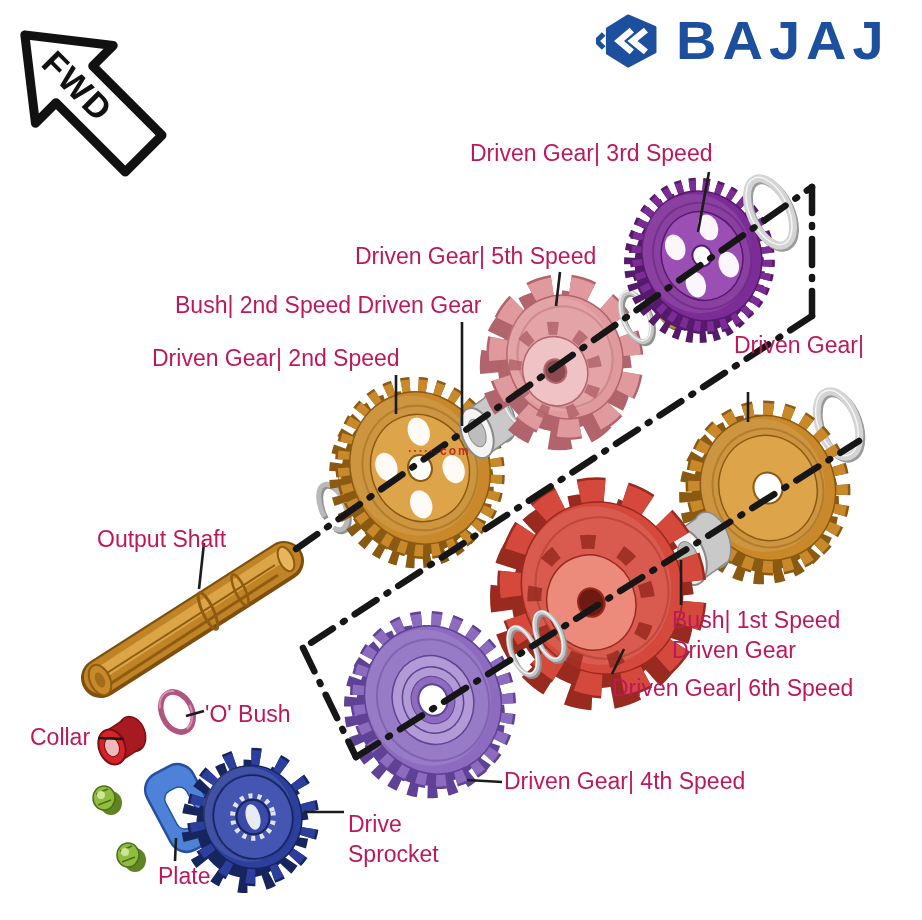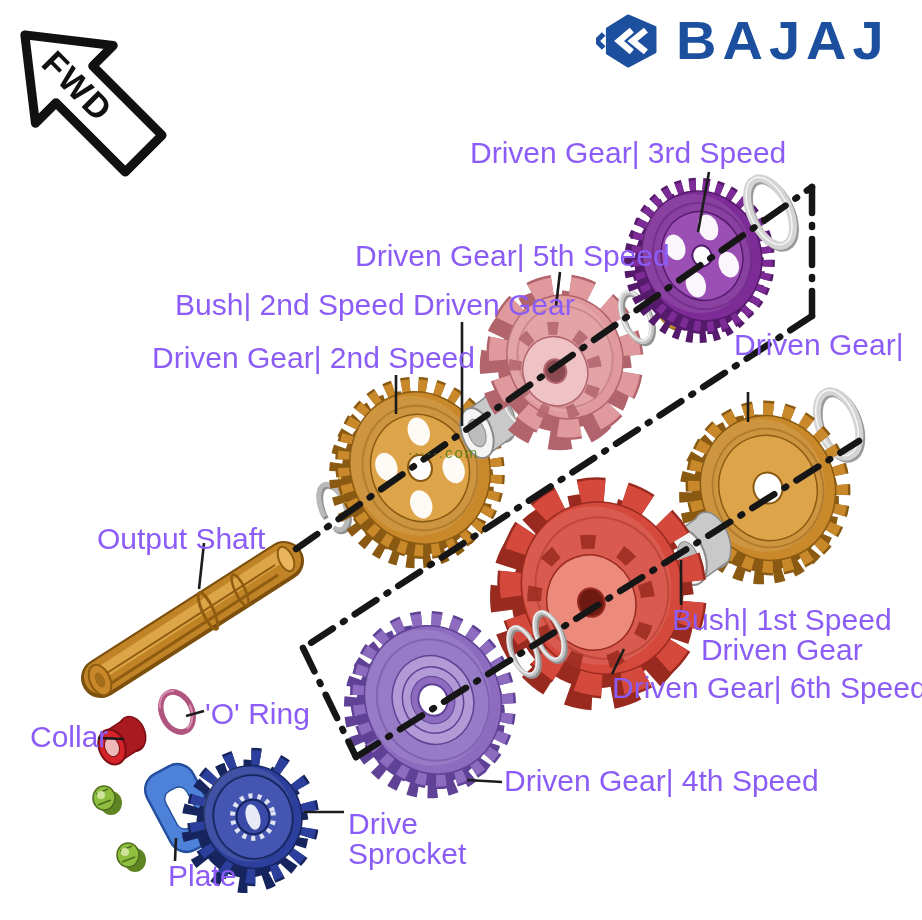--- a/index.html
+++ b/index.html
@@ -1,39 +1,39 @@
 <!DOCTYPE html>
 <html><head>
 <meta charset="utf-8">
 <style>
   html,body{margin:0;padding:0;background:#fff;}
   #stage{position:relative;width:922px;height:920px;overflow:hidden;background:#fff;
          font-family:"Liberation Sans",sans-serif;}
   #diagram{position:absolute;left:0;top:0;z-index:1;}
-  .lbl{position:absolute;color:#8b5cf6;font-size:30px;line-height:30px;white-space:pre;z-index:6;}
+  .lbl{position:absolute;color:#be185d;font-size:23px;line-height:30px;white-space:pre;z-index:6;}
   .ln{display:block;}
   #l3{left:470px;top:138px;}
   #l5{left:355px;top:241px;}
   #lb2{left:175px;top:290px;}
   #l2{left:152px;top:343px;}
   #l1{left:734px;top:330px;}
   #lout{left:97px;top:524px;text-align:center;}
-  #lb1{left:672px;top:605px;text-align:center;}
+  #lb1{left:672px;top:605px;}
   #l6{left:612px;top:673px;}
   #l4{left:504px;top:766px;}
   #lo{left:205px;top:699px;}
   #lc{left:30px;top:722px;text-align:right;}
   #lds{left:348px;top:809px;}
-  #lp{left:158px;top:861px;margin-left:10px;}
+  #lp{left:158px;top:861px;}
   #brand-text{position:absolute;left:676px;top:8px;z-index:6;color:#1d4f9f;
               font-size:56px;font-weight:bold;letter-spacing:6px;transform:scaleY(.95);}
   #bajaj-emblem{position:absolute;left:596px;top:12px;z-index:6;}
   #fwd{position:absolute;left:2px;top:2px;z-index:6;}
-  #watermark{position:absolute;left:408px;top:444px;z-index:5;color:#4d7c0f;font-size:15px;
-             letter-spacing:2px;opacity:.85;filter:blur(.4px);}
+  #watermark{position:absolute;left:408px;top:444px;z-index:5;color:#b91c1c;font-size:12px;
+             letter-spacing:2px;opacity:.85;filter:blur(.4px);font-weight:bold;}
 </style>
 </head>
 <body>
 
 <div id="stage">
 
   <svg id="diagram" width="922" height="920" viewBox="0 0 922 920">
       <g>
         <line x1="101" y1="678" x2="284" y2="561" stroke="#7c4f0d" stroke-width="40" stroke-linecap="round"></line>
         <line x1="101" y1="677" x2="284" y2="560" stroke="#c08427" stroke-width="34" stroke-linecap="round"></line>
@@ -269,17 +269,17 @@
 
   <div class="lbl" id="l3">Driven Gear| 3rd Speed</div>
   <div class="lbl" id="l5">Driven Gear| 5th Speed</div>
   <div class="lbl" id="lb2">Bush| 2nd Speed Driven Gear</div>
   <div class="lbl" id="l2">Driven Gear| 2nd Speed</div>
   <div class="lbl" id="l1"><span class="ln">Driven Gear|</span></div>
   <div class="lbl" id="lout">Output Shaft</div>
   <div class="lbl" id="lb1"><span class="ln">Bush| 1st Speed</span><span class="ln">Driven Gear</span></div>
   <div class="lbl" id="l6">Driven Gear| 6th Speed</div>
   <div class="lbl" id="l4">Driven Gear| 4th Speed</div>
-  <div class="lbl" id="lo">'O' Ring</div>
+  <div class="lbl" id="lo">'O' Bush</div>
   <div class="lbl" id="lc">Collar</div>
   <div class="lbl" id="lds"><span class="ln">Drive</span><span class="ln">Sprocket</span></div>
   <div class="lbl" id="lp">Plate</div>
 </div>
 
 </body></html>

